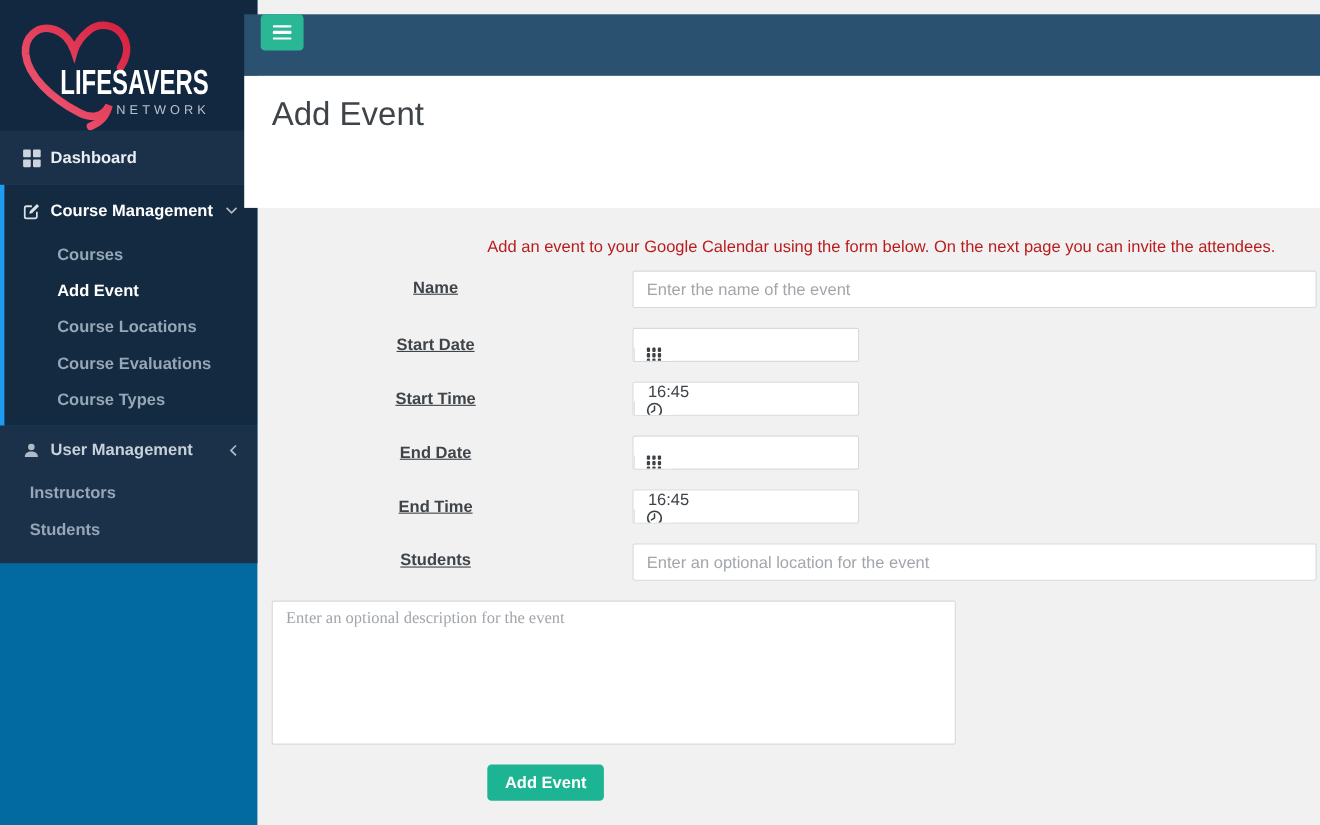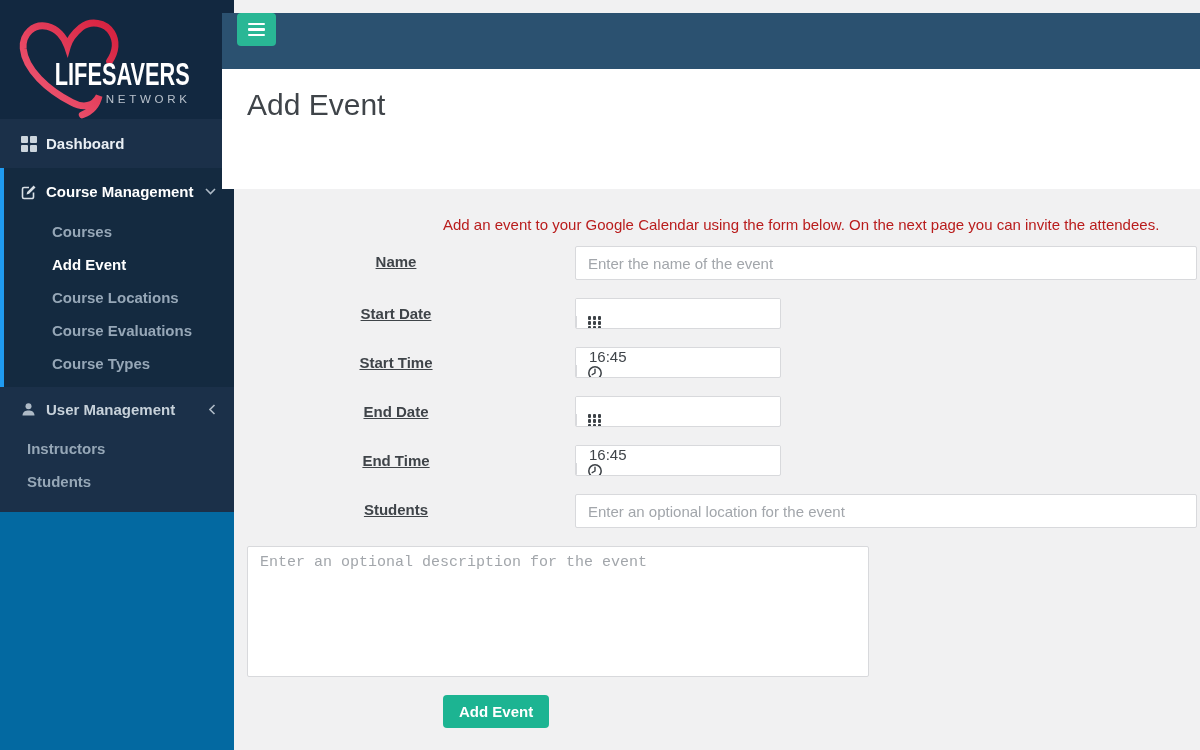--- a/index.html
+++ b/index.html
@@ -64,21 +64,21 @@
             background:#fff; overflow:hidden;flex-direction:column; }
   .igroup input { flex:1; min-width:0; border:none; outline:none; padding:0 13px; font-size:15px;
                   color:#3f4449; font-family:inherit; }
   .addon { width:36px; border-left:1px solid #d8d9dc; background:#fff; display:flex;
            align-items:center; justify-content:center; cursor:pointer; color:#3d4247; }
 
   .grid9 { display:grid; grid-template-columns:repeat(3,3.5px); grid-template-rows:repeat(3,3.5px); gap:1.5px; }
   .grid9 span { background:#3d4247; border-radius:1px; }
 
   .tarea { width:622px; height:131px; border:1px solid #d8d9dc; border-radius:2px; background:#fff;
-           padding:7px 12px; font-size:15px; color:#7f1d1d; font-family:Liberation Mono, monospace; resize:none; outline:none; }
+           padding:7px 12px; font-size:15px; color:#7f1d1d; font-family:Liberation Serif, serif; resize:none; outline:none; }
 
   .submit { margin-left:196px; margin-top:0; background:#1cb492; color:#fff; border:none;
             border-radius:4px; padding:8px 16px; font-size:15px; font-weight:600;
             font-family:inherit; cursor:pointer; }
 </style>
 </head>
 <body>
 
 <div class="app">
 

